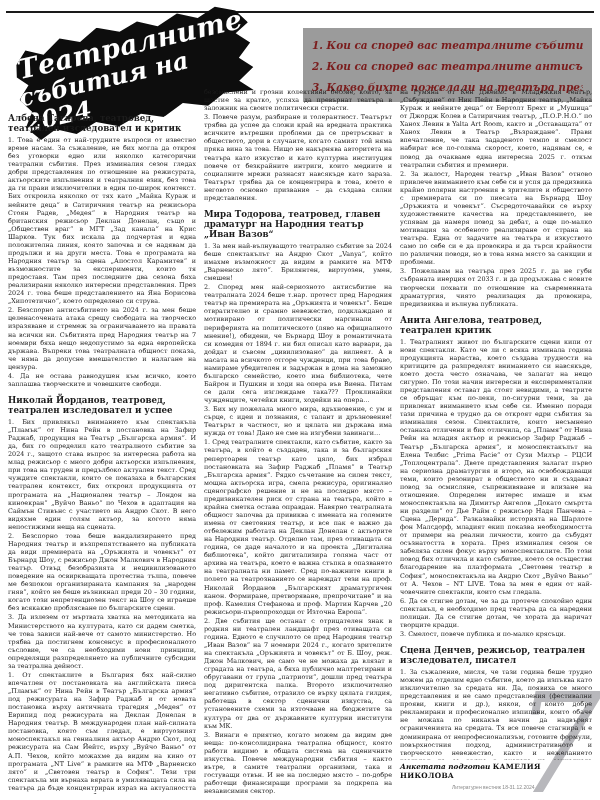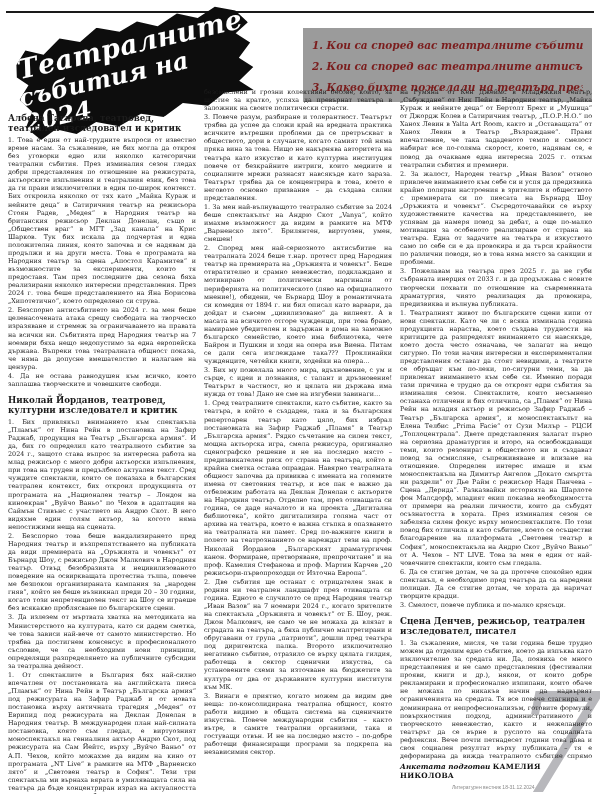--- a/index.html
+++ b/index.html
@@ -72,40 +72,42 @@
     <div class="question-line">1. Кои са според вас театралните събития на 2024?</div>
     <div class="question-line">2. Кои са според вас театралните антисъбития на 2024?</div>
     <div class="question-line">3. Какво бихте пожелали на театъра през 2025?</div>
   </div>
 
   <div class="column" id="col1">
       <div class="blk heading">Албена Тагарева, театровед, театрален изследовател и критик</div>
       <div class="blk para">1. Това е един от най-трудните въпроси от известно време насам. За съжаление, не бих могла да откроя без уговорки едно или няколко категорични театрални събития. През изминалия сезон гледах добри представления по отношение на режисурата, актьорските изпълнения и театралния език, без това да ги прави изключителни в един по-широк контекст. Бих откроила няколко от тях като „Майка Кураж и нейните деца“ в Сатиричния театър на режисьора Стоян Радев, „Медея“ в Народния театър на британския режисьор Деклан Донелан, също и „Обществен враг“ в МГТ „Зад канала“ на Крис Шарков. Тук бих искала да подчертая и една положителна линия, която започва и се надявам да продължи и на други места. Това е програмата на Народния театър за сцена „Апостол Карамитев“ и възможностите за експерименти, които тя предоставя. Там през последните два сезона бяха реализирани няколко интересни представления. През 2024 г. това беше представлението на Яна Борисова „Хипотетично“, което определено си струва.</div>
       <div class="blk para">2. Безспорно антисъбитието на 2024 г. за мен беше целенасочената атака срещу свободата на творческо изразяване и стремеж за ограничаването на правата на всички ни. Събитията пред Народния театър на 7 ноември бяха нещо недопустимо за една европейска държава. Въпреки това театралната общност показа, че няма да допусне вмешателство и налагане на цензура.</div>
       <div class="blk para">4. Да не остава равнодушен към всичко, което заплашва творческите и човешките свободи.</div>
-      <div class="blk heading">Николай Йорданов, театровед, културни изследовател и критик</div>
+      <div class="blk heading">Николай Йорданов, театровед, театрален изследовател и успее</div>
       <div class="blk para">1. Бих привлякъл вниманието към спектакъла „Пламък“ от Нина Рейн в постановка на Зафир Раджаб, продукция на Театър „Българска армия“. И да, бих го определил като театралното събитие за 2024 г., защото става въпрос за интересна работа на млад режисьор с много добри актьорски изпълнения, при това на труден и предълбоко актуален текст. Сред чуждите спектакли, които се показаха в българския театрален контекст, бих откроил продукцията от програмата на „Национален театър – Лондон на киноекран“ „Вуйчо Ваньо“ по Чехов в адаптация на Саймън Стивънс с участието на Андрю Скот. В него видяхме един голям актьор, за когото няма непостижими неща на сцената.</div>
       <div class="blk para">2. Безспорно това беше вандализирането пред Народния театър и възпрепятстването на публиката да види премиерата на „Оръжията и човекът“ от Бърнард Шоу, с режисьор Джон Малкович в Народния театър. Отвъд безобразията и нецивилизованото поведение на освиркващата протестна тълпа, повече ме безпокои организираната кампания за „народен гняв“, който не беше възникнал преди 20 – 30 години, когато този непретенциозен текст на Шоу се играеше без всякакво проблясване по българските сцени.</div>
       <div class="blk para">3. Да излезем от мъртвата хватка на методиката на Министерството на културата, като си дадем сметка, че това зависи най-вече от самото министерство. Но трябва да постигнем консенсус в професионалното съсловие, че са необходими нови принципи, определящи разпределянето на публичните субсидии за театрална дейност.</div>
       <div class="blk para">1. От спектаклите в България бях най-силно впечатлен от постановката на английската пиеса „Пламък“ от Нина Рейн в Театър „Българска армия“ под режисурата на Зафир Раджаб и от новата постановка върху античната трагедия „Медея“ от Еврипид под режисурата на Деклан Донелан в Народния театър. В международен план най-силната постановка, която съм гледал, е виртуозният моноспектакъл на гениалния актьор Андрю Скот, под режисурата на Сам Йейтс, върху „Вуйчо Ваньо“ от А.П. Чехов, който можахме да видим на кино от програмата „NT Live“ в рамките на МТФ „Варненско лято“ и „Световен театър в София“. Тези три спектакъла ми върнаха вярата в умиляващата сила на театъра да бъде концентриран израз на актуалността и вечната човешка безпомощност, както и в качеството му да се свързва като жив организъм с публиката (дори когато го гледаме на екран).</div>
     </div>
   <div class="column" id="col2">
       <div class="blk para">безсмислени и грозни колективни бесове, които, за щастие за кратко, успяха да превърнат театъра в заложник на своите политически страсти.</div>
       <div class="blk para">3. Повече разум, разбиране и толерантност. Театърът трябва да успее да сложи край на вредната практика всичките вътрешни проблеми да се претръскват в обществото, дори в случаите, когато самият той няма пряка вина за това. Нищо не накърнява авторитета на театъра като изкуство и като културна институция повече от безкрайните интриги, които медиите и социалните мрежи разнасят навсякъде като зараза. Театърът трябва да се концентрира в това, което е неговото основно призвание – да създава силни представления.</div>
+      <div class="blk heading">Мира Тодорова, театровед, главен драматург на Народния театър „Иван Вазов“</div>
       <div class="blk para">1. За мен най-вълнуващото театрално събитие за 2024 беше спектакълът на Андрю Скот „Vanya“, който имахме възможност да видим в рамките на МТФ „Варненско лято“. Брилянтен, виртуозен, умен, смешен!</div>
       <div class="blk para">2. Според мен най-сериозното антисъбитие на театралната 2024 беше т.нар. протест пред Народния театър на премиерата на „Оръжията и човекът“. Беше отвратително и срамно невежество, подклаждано и мотивирано от политически маргинали от периферията на политическото (ляво на официалното мнение!), обидени, че Бърнард Шоу в романтичната си комедия от 1894 г. ни бил описал като варвари, да дойдат и съвсем „цивилизовано“ да вилнеят. А в масата на всичкото отгоре чужденци, при това браво, намираме убедителен и задържан в дома на заможно българско семейство, което има библиотека, чете Байрон и Пушкин и ходи на опера във Виена. Питам се дали сега изглеждаме така??? Проклинайки чужденците, четейки книги, ходейки на опера…</div>
       <div class="blk para">3. Бих му пожелала много мира, вдъхновение, с ум и сърце, с идеи и познания, с талант и дръзновение! Театърът в частност, но и цялата ни държава има нужда от това! Дано не сме на изгубени завинаги…</div>
       <div class="blk para">1. Сред театралните спектакли, като събитие, както за театъра, в който е създаден, така и за българския репертоарен театър като цяло, бих избрал постановката на Зафир Раджаб „Пламя“ в Театър „Българска армия“. Рядко съчетание на силен текст, мощна актьорска игра, смела режисура, оригинално сценографско решение и не на последно място – предизвикателен риск от страна на театъра, който в крайна сметка остава оправдан. Навярно театралната общност започва да привиква с имената на големите имена от световния театър, и все пак е важно да отбележим работата на Деклан Донелан с актьорите на Народния театър. Отделно там, през отиващата си година, се даде началото и на проекта „Дигитална библиотека“, който дигитализира голяма част от архива на театъра, което е важна стъпка в опазването на театралната ни памет. Сред по-важните книги в полето на театрознанието се нареждат тези на проф. Николай Йорданов „Българският драматургичен канон. Формиране, претворяване, препрочитане“ и на проф. Камелия Стефанова и проф. Мартин Карчев „20 режисьори-първопроходци от Източна Европа“.</div>
       <div class="blk para">2. Две събития ще останат с отрицателен знак в родния ни театрален ландшафт през отиващата си година. Едното е случилото се пред Народния театър „Иван Вазов“ на 7 ноември 2024 г., когато зрителите на спектакъла „Оръжията и човекът“ от Б. Шоу, реж. Джон Малкович, не само че не можаха да влязат в сградата на театъра, а бяха публично малтретирани и обругавани от група „патриоти“, дошли пред театъра под диригентска палка. Второто изключително негативно събитие, отразило се върху цялата гилдия, работеща в сектор сценични изкуства, са установените схеми за източване на бюджетите за култура от два от държавните културни институти към МК.</div>
       <div class="blk para">3. Винаги е приятно, когато можем да видим две неща: по-консолидирана театрална общност, която работи видимо в общата система на сценичните изкуства. Повече международни събития – както вътре, в самите театрални организми, така и гостуващи отвън. И не на последно място – по-добре работещи финансиращи програми за подкрепа на независимия сектор.</div>
     </div>
   <div class="column" id="col3">
       <div class="blk para">на Румяна“ от Кен Джеймс в Младежкия театър, „Събуждане“ от Ник Пейн в Народния театър, „Майка Кураж и нейните деца“ от Бертолт Брехт и „Мушица“ от Джордж Колев в Сатиричния театър, „П.О.Р.Н.О.“ по Ханох Левин в Yalta Art Room, както и „Оставащата“ от Ханох Левин в Театър „Възраждане“. Прави впечатление, че така зададеното темпо и смелост набират все по-голяма скорост, което, надявам се, е повод да очакваме една интересна 2025 г. откъм театрални събития и премиери.</div>
       <div class="blk para">2. За жалост, Народен театър „Иван Вазов“ отново привлече вниманието към себе си и успя да предизвика крайно полярни настроения в зрителите и обществото с премиерата си по пиесата на Бърнард Шоу „Оръжията и човекът“. Съсредоточавайки се върху художествените качества на представлението, не успявам да намеря повод за дебат, а още по-малко мотивация за особеното реализиране от страна на театъра. Една от задачите на театъра и изкуството само по себе си е да провокира и да търси крайности по различни поводи, но в това няма място за санкции и проблеми.</div>
       <div class="blk para">3. Пожелавам на театъра през 2025 г. да не губи събраната инерция от 2033 г. и да продължава с новите творчески похвати по отношение на съвременната драматургия, чиято реализация да провокира, предизвиква и вълнува публиката.</div>
+      <div class="blk heading">Анита Ангелова, театровед, театрален критик</div>
       <div class="blk para">1. Театралният живот по българските сцени кипи от нови спектакли. Като че ли с всяка изминала година продукцията нараства, което създава трудности на критиците да разпределят вниманието си навсякъде, което доста често означава, че залагат на нещо сигурно. По този начин интересни и експериментални представления остават да стоят невидими, а театрите се обръщат към по-леки, по-сигурни теми, за да привлекат вниманието към себе си. Именно поради тази причина е трудно да се откроят едри събития за изминалия сезон. Спектаклите, които несъмнено останаха отличени и бих отличила, са „Пламя“ от Нина Рейн на младия актьор и режисьор Зафир Раджаб – Театър „Българска армия“, и моноспектакълът на Елена Телбис „Prima Facie“ от Сузи Милър – РЦСИ „Топлоцентрала“. Двете представления залагат първо на сериозна драматургия и второ, на освобождаващи теми, които резонират в обществото ни и създават повод за осмисляне, съпреживяване и влизане на отношение. Определен интерес имаше и към моноспектакъла на Димитър Ангелов „Докато смъртта ни раздели“ от Дье Райм с режисьор Надя Панчева – Сцена „Дерида“. Разказвайки историята на Шарлоте фон Малсдорф, младият екип показва необходимостта от примери на реални личности, които да събудят осъзнатостта в хората. През изминалия сезон се забеляза силен фокус върху моноспектаклите. По този повод бих отличила и като събитие, което се осъществи благодарение на платформата „Световен театър в София“, моноспектакъла на Андрю Скот „Вуйчо Ваньо“ от А. Чехов – NT LIVE. Това за мен е един от най-човечните спектакли, които съм гледала.</div>
       <div class="blk para">6. Да се стигне дотам, че за да протече спокойно един спектакъл, е необходимо пред театъра да са наредени полицаи. Да се стигне дотам, че хората да наричат творците крадци.</div>
       <div class="blk para">3. Смелост, повече публика и по-малко крясъци.</div>
       <div class="blk heading">Сцена Денчев, режисьор, театрален изследовател, писател</div>
       <div class="blk para">1. За съжаление, мисля, че тази година беше трудно можем да отделим едно събитие, което да изпъква като изключително за средата ни. Да, появиха се много представления и не само представления (фестивални прояви, книги и др.), някои, от които добре рекламирани и професионално изпипани, които обаче не можаха по никакъв начин да надвървят ограниченията на средата. Тя все повече стагнира и е доминирана от непрофесионализъм, готовите формули, повърхностния подход, административното и творческото невежество, както и нежеланието театърът да се върне в руслото на социалната рефлексия. Вече почти петнадесет години това дава и своя социален резултат върху публиката – тя е деформирана да вижда театралното събитие спрямо своите предварителни очаквания за продукт, чиято цена плаща; а не за уникално артистично събитие.</div>
     </div>
 
   <div class="credit">
     <span class="prefix">Анкетата подготви</span>
     <span class="name">КАМЕЛИЯ НИКОЛОВА</span>

